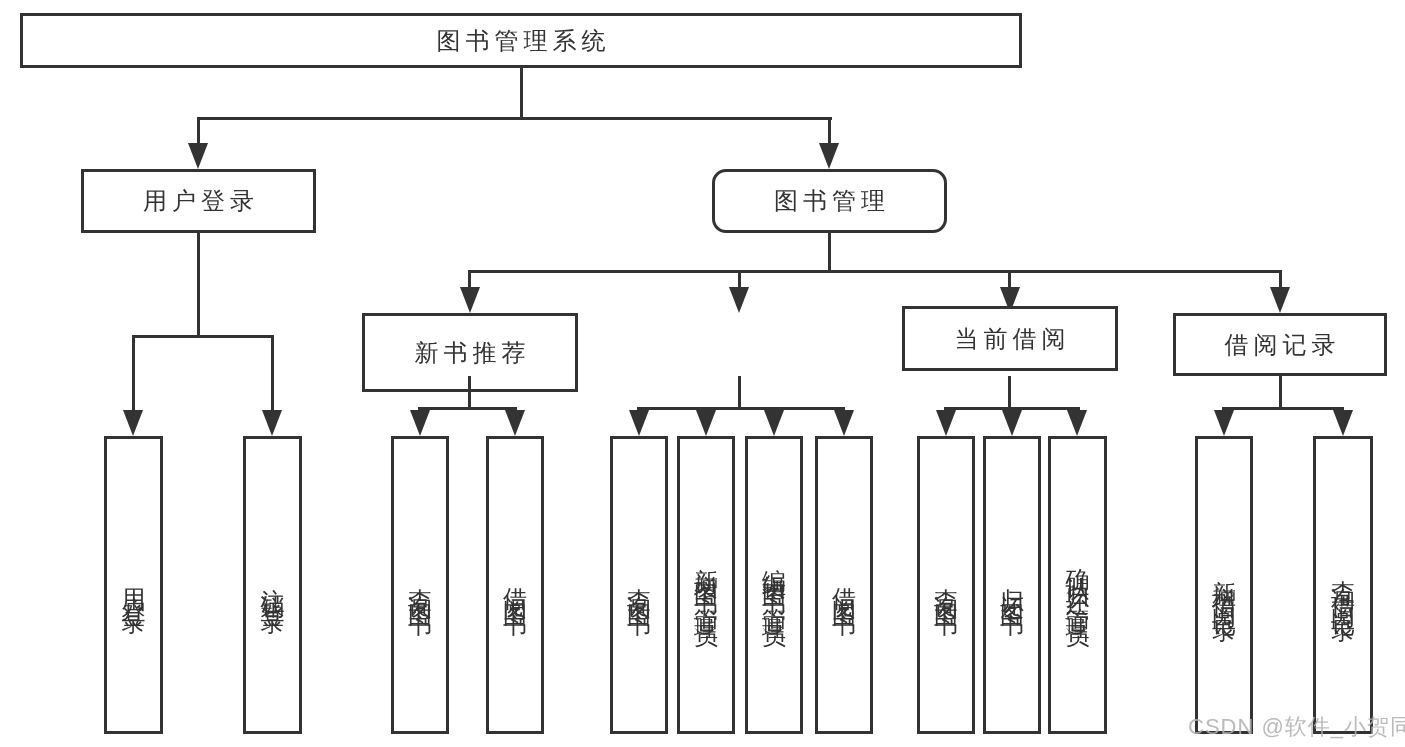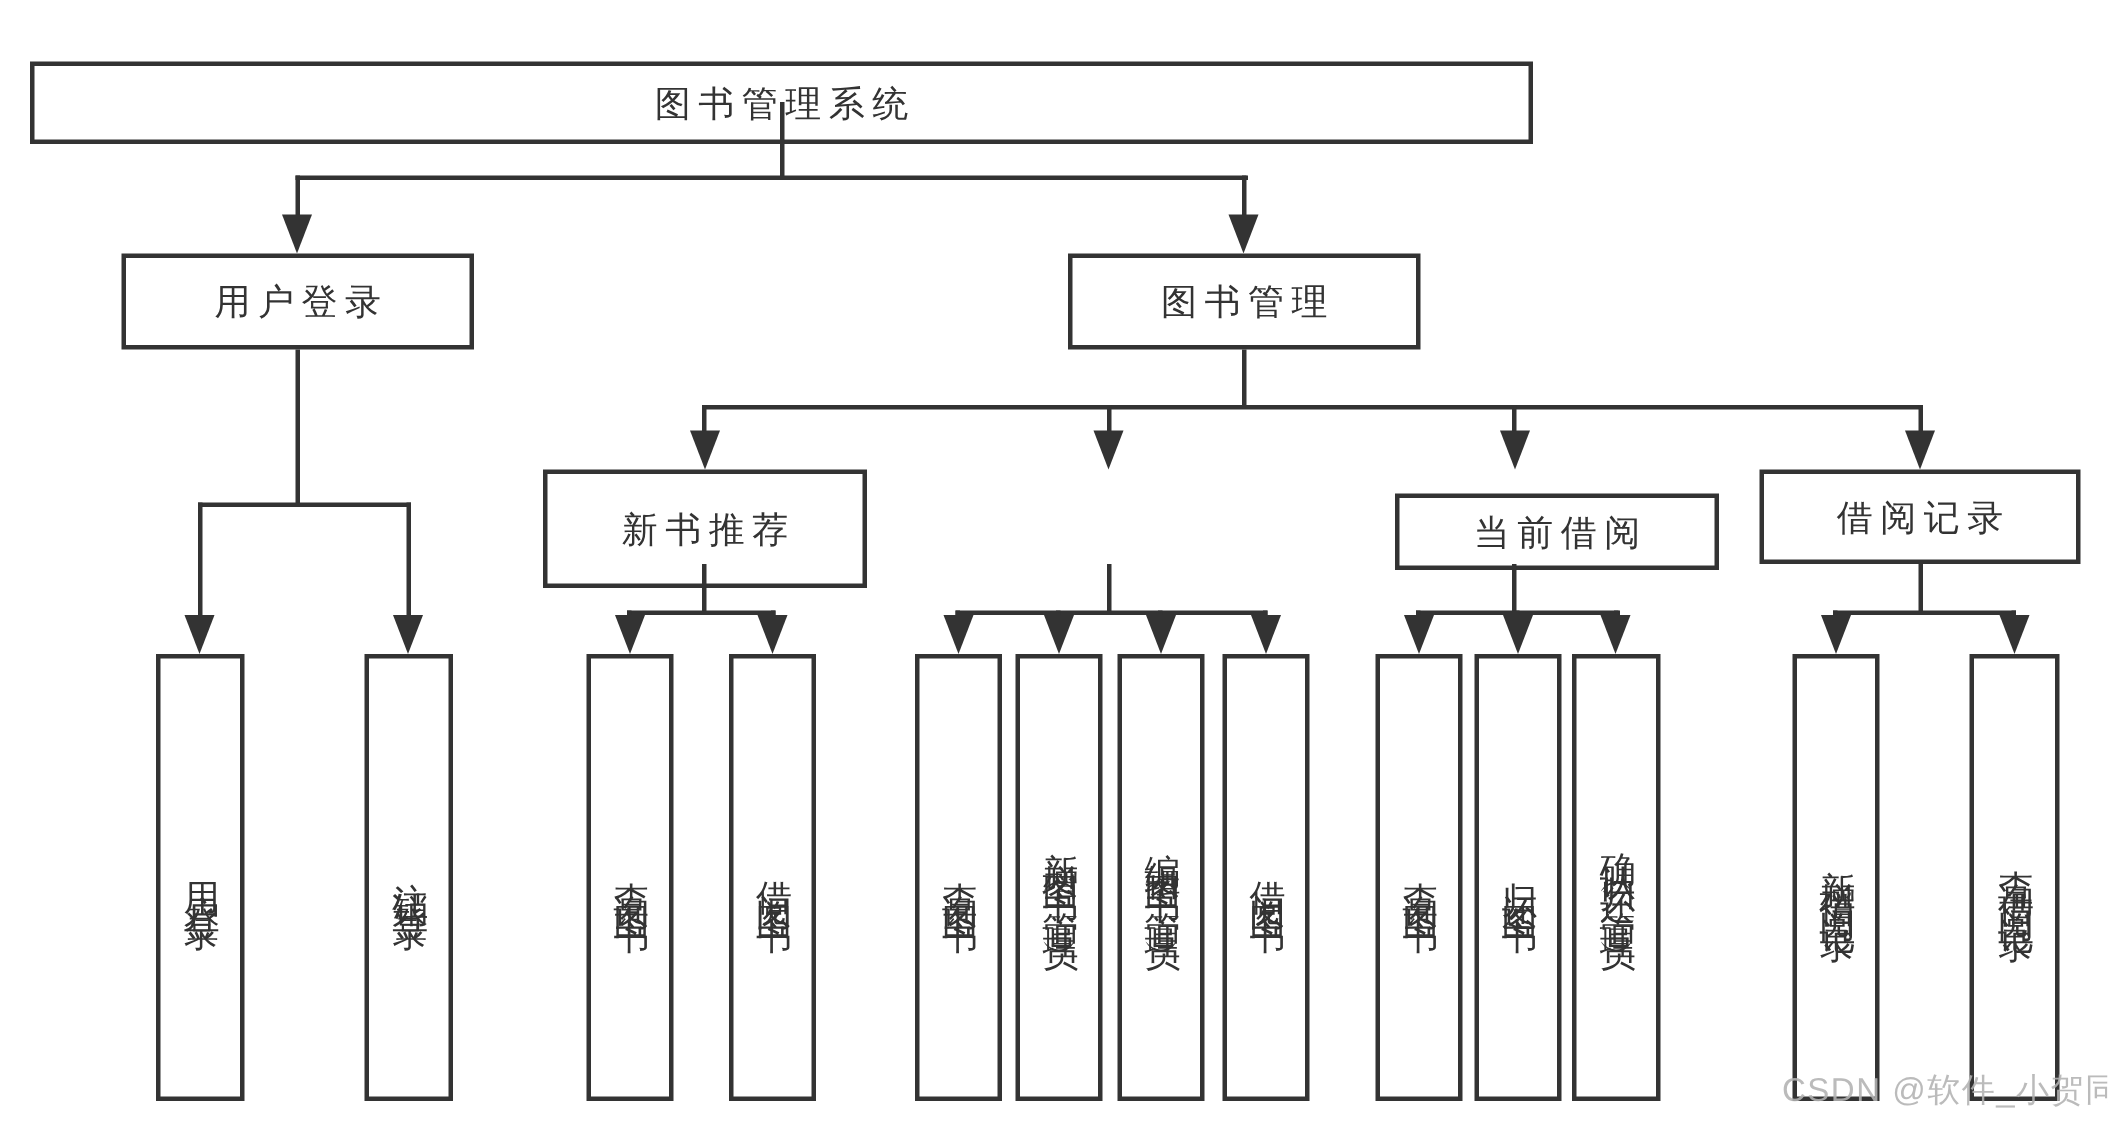--- a/index.html
+++ b/index.html
@@ -53,52 +53,52 @@
     letter-spacing: 1px;
     white-space: nowrap;
     z-index: 10;
   }
 </style>
 </head>
 <body>
 
 <div class="canvas">
 
-  <div class="node h" style="left:20px; top:13px; width:1002px; height:55px;margin-top:28px;">图书管理系统</div>
+  <div class="node h" style="left:20px; top:13px; width:1002px; height:55px;">图书管理系统</div>
 
   <div class="vline" style="left:520px; top:68px;  width:3px; height:51px;"></div>
   <div class="hline" style="left:197px; top:117px; width:635px; height:3px;"></div>
   <div class="vline" style="left:197px; top:117px; width:3px; height:28px;"></div>
   <div class="arrow" style="left:188px; top:143px;"></div>
   <div class="vline" style="left:828px; top:117px; width:3px; height:28px;"></div>
   <div class="arrow" style="left:819px; top:143px;"></div>
 
   <div class="node h" style="left:81px;  top:169px; width:235px; height:64px;">用户登录</div>
-  <div class="node h" style="left:712px; top:169px; width:235px; height:64px;">图书管理</div>
+  <div class="node h" style="left:712px; top:169px; width:235px; height:64px;border-radius:14px;">图书管理</div>
 
   <div class="vline" style="left:197px; top:233px; width:3px; height:104px;"></div>
   <div class="hline" style="left:132px; top:335px; width:142px; height:3px;"></div>
   <div class="vline" style="left:132px; top:335px; width:3px; height:77px;"></div>
   <div class="arrow" style="left:123px; top:410px;"></div>
   <div class="vline" style="left:271px; top:335px; width:3px; height:77px;"></div>
   <div class="arrow" style="left:262px; top:410px;"></div>
 
   <div class="vline" style="left:828px;  top:233px; width:3px; height:39px;"></div>
   <div class="hline" style="left:468px;  top:270px; width:814px; height:3px;"></div>
   <div class="vline" style="left:468px;  top:270px; width:3px; height:19px;"></div>
   <div class="arrow" style="left:460px;  top:287px;"></div>
   <div class="vline" style="left:738px;  top:270px; width:3px; height:19px;"></div>
   <div class="arrow" style="left:729px;  top:287px;"></div>
   <div class="vline" style="left:1008px; top:270px; width:3px; height:19px;"></div>
   <div class="arrow" style="left:1000px; top:287px;"></div>
   <div class="vline" style="left:1279px; top:270px; width:3px; height:19px;"></div>
   <div class="arrow" style="left:1270px; top:287px;"></div>
 
   <div class="node h" style="left:362px;  top:313px; width:216px; height:79px;">新书推荐</div>
-  <div class="node h" style="left:902px;  top:329px; width:216px; height:51px;margin-left:28px;">当前借阅</div>
+  <div class="node h" style="left:902px;  top:306px; width:216px; height:65px;">当前借阅</div>
   <div class="node h" style="left:1173px; top:313px; width:214px; height:63px;">借阅记录</div>
 
   <div class="vline" style="left:468px; top:376px; width:3px; height:33px;"></div>
   <div class="hline" style="left:418px; top:407px; width:99px; height:3px;"></div>
   <div class="vline" style="left:418px; top:407px; width:3px; height:6px;"></div>
   <div class="arrow" style="left:410px; top:410px;"></div>
   <div class="vline" style="left:514px; top:407px; width:3px; height:6px;"></div>
   <div class="arrow" style="left:505px; top:410px;"></div>
 
   <div class="vline" style="left:738px; top:376px; width:3px; height:33px;"></div>

